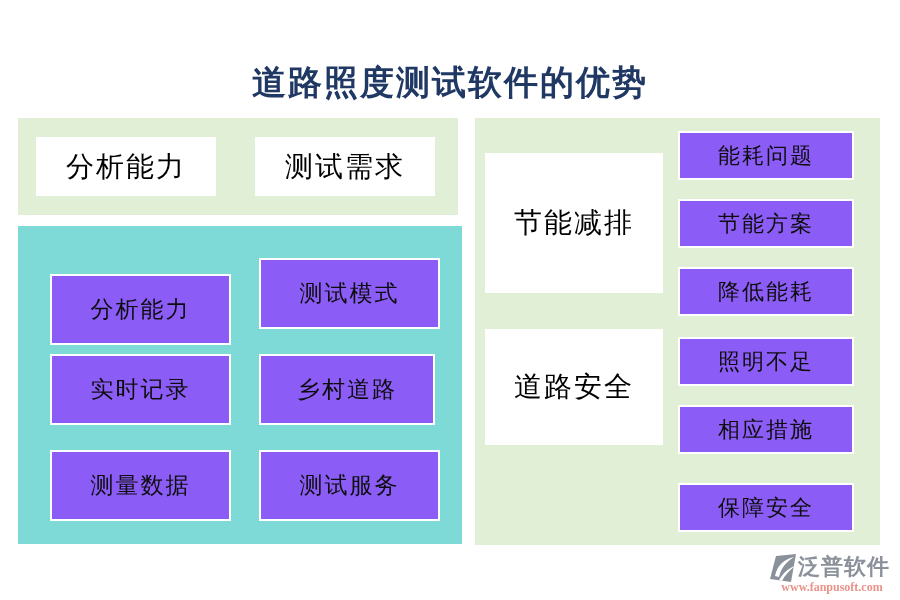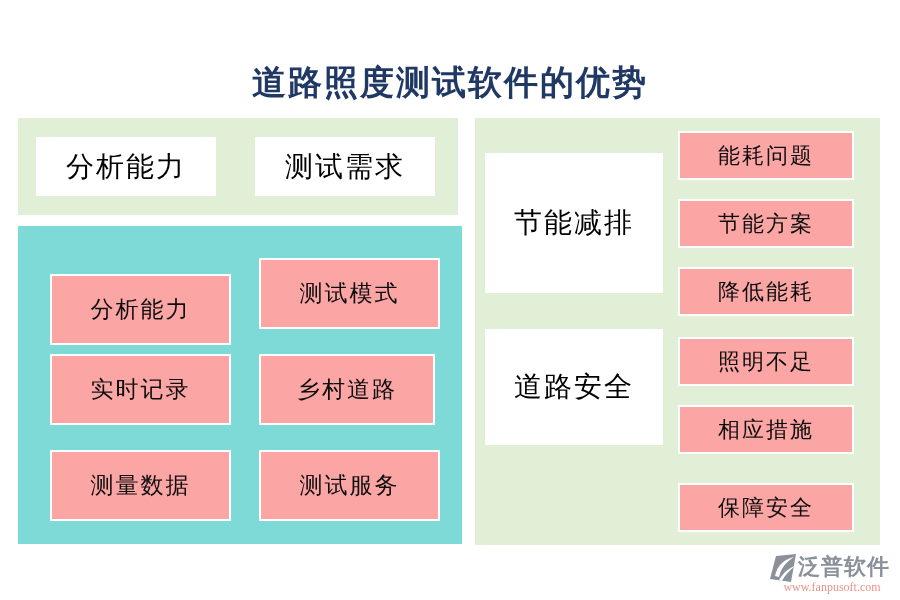--- a/index.html
+++ b/index.html
@@ -17,21 +17,21 @@
   .right-panel{left:475px;top:118px;width:405px;height:427px;background:#e1efd6;}
 
   .white-card{
     position:absolute;background:#ffffff;display:flex;align-items:center;
     justify-content:center;font-size:28px;color:#000;letter-spacing:2px;
   }
   .wc1{left:18px;top:19px;width:180px;height:59px;}
   .wc2{left:237px;top:19px;width:180px;height:59px;}
 
   .green-box{
-    position:absolute;background:#fca5a5;border:2px solid #ffffff;
+    position:absolute;background:#8b5cf6;border:2px solid #ffffff;
     box-sizing:border-box;display:flex;align-items:center;justify-content:center;
     font-size:23px;color:#0d0d0d;letter-spacing:2px;
   }
   .gb1{left:32px;top:48px;width:181px;height:71px;}
   .gb2{left:241px;top:32px;width:181px;height:71px;}
   .gb3{left:32px;top:128px;width:181px;height:71px;}
   .gb4{left:241px;top:128px;width:176px;height:71px;}
   .gb5{left:32px;top:224px;width:181px;height:71px;}
   .gb6{left:241px;top:224px;width:181px;height:71px;}
 
@@ -48,21 +48,21 @@
   .rb4{top:219px;} .rb5{top:287px;} .rb6{top:365px;}
 
   .logo{position:absolute;left:768px;top:551px;width:128px;height:48px;}
   .logo-icon{position:absolute;left:2px;top:3px;width:26px;height:28px;}
   .brand-name{
     position:absolute;left:30px;top:1px;font-weight:bold;font-size:22px;
     color:#8b919b;letter-spacing:1px;white-space:nowrap;
   }
   .brand-url{
     position:absolute;left:0;top:29px;width:128px;text-align:center;
-    font-weight:normal;font-size:12px;color:#e9938a;white-space:nowrap;
+    font-weight:bold;font-size:12px;color:#e9938a;white-space:nowrap;
   }
 </style>
 </head>
 <body>
 
 <div class="canvas">
 
   <div class="title">道路照度测试软件的优势</div>
 
   <div class="panel lt-panel">

